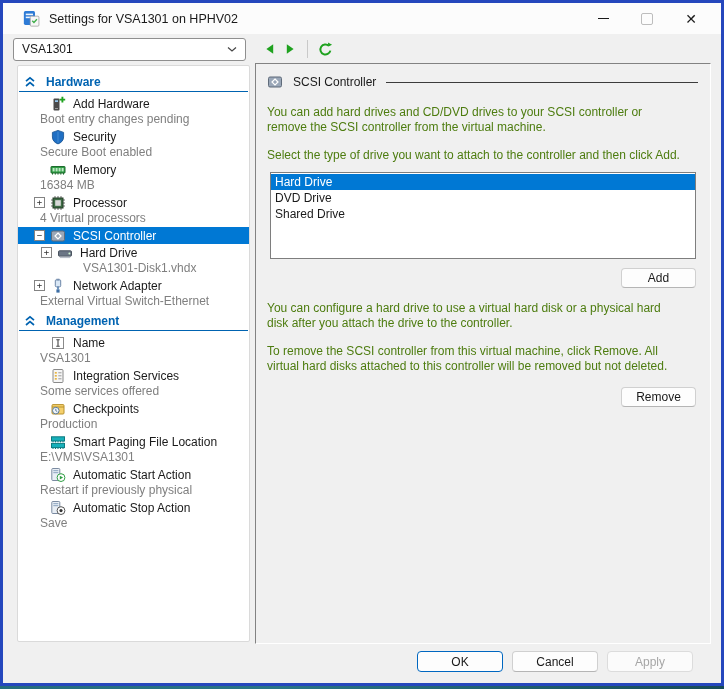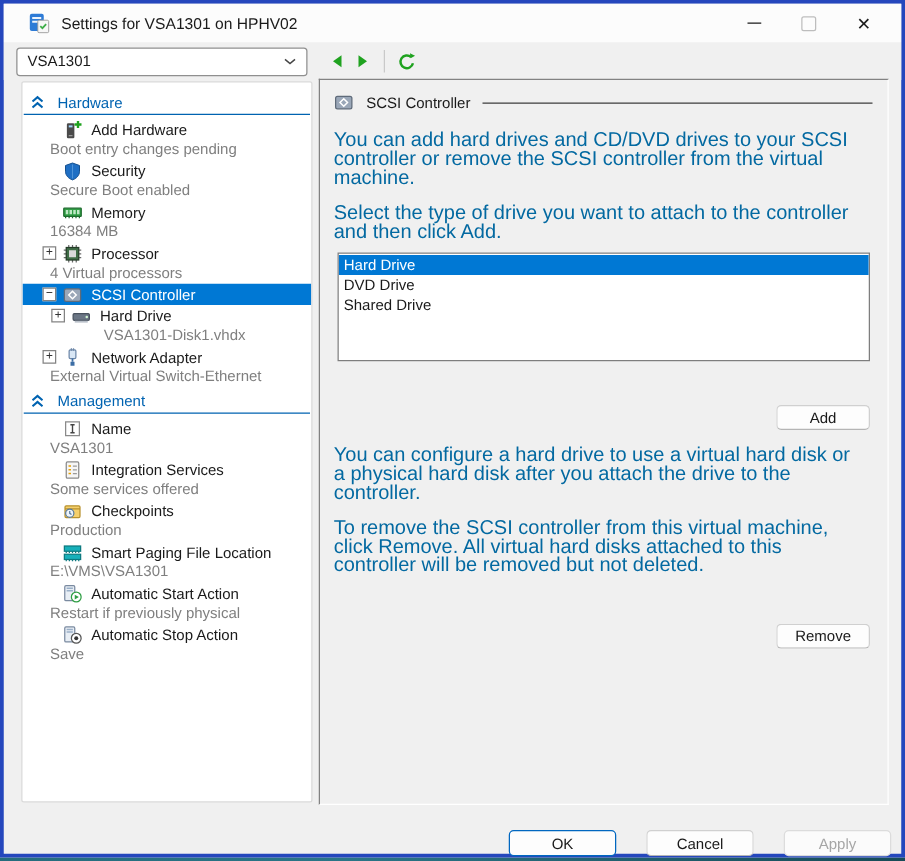--- a/index.html
+++ b/index.html
@@ -42,21 +42,21 @@
   .sidebar{
     position:absolute;left:14px;top:62px;width:233px;height:577px;
     background:#fff;border:1px solid #dadada;border-radius:2px;
     box-sizing:border-box;overflow:hidden;padding-top:5px;
   }
   .section-header{
     display:flex;align-items:center;height:19px;padding-left:5px;
     border-bottom:1px solid #0063b1;margin:1px 1px 3px 1px;cursor:pointer;
   }
   .section-header .icon{width:12px;height:12px;margin-right:10px;flex:none;}
-  .section-label{font-size:12px;font-weight:normal;color:#0063b1;}
+  .section-label{font-size:12px;font-weight:bold;color:#0063b1;}
   .tree-row{display:flex;align-items:center;height:17px;padding-left:16px;cursor:pointer;}
   .tree-row.child{padding-left:23px;}
   .tree-row.selected{background:#0078d4;}
   .tree-row.selected .tree-label{color:#fff;}
   .expander{
     box-sizing:border-box;width:11px;height:11px;border:1px solid #838383;background:#fff;
     font:9px/9px "DejaVu Sans Mono", monospace;text-align:center;color:#333;
     margin-right:5px;flex:none;
   }
   .expander.none{visibility:hidden;}
@@ -70,35 +70,35 @@
   .main{
     position:absolute;left:252px;top:60px;width:456px;height:581px;
     box-sizing:border-box;background:#f0f0f0;
     border:1px solid;border-color:#828282 #ffffff #ffffff #828282;
     padding:6px 0 0 0;
   }
   .group-header{display:flex;align-items:center;margin:2px 12px 0 11px;height:20px;}
   .group-header .icon{margin-right:10px;}
   .group-title{font-size:12px;color:#1a1a1a;white-space:nowrap;}
   .group-rule{flex:1;height:0;border-top:1px solid #3c3c3c;margin-left:10px;}
-  .para{font-size:16px;color:#0369a1;line-height:15px;margin:13px 27px 0 11px;}
+  .para{font-size:12px;color:#4d7c0f;line-height:15px;margin:13px 27px 0 11px;}
   .listbox{
     box-sizing:border-box;margin:9px 14px 0 14px;height:87px;
     background:#fff;border:1px solid #7e7e7e;overflow:hidden;padding-top:1px;
   }
   .list-item{height:16px;line-height:16px;font-size:12px;color:#1a1a1a;padding-left:4px;cursor:default;}
   .list-item.selected{background:#0078d4;color:#fff;}
   .btn-row{text-align:right;margin:9px 14px 0 0;}
   .btn{
     box-sizing:border-box;min-width:75px;height:20px;font-size:12px;color:#1a1a1a;
     background:#fdfdfd;border:1px solid #d0d0d0;border-bottom-color:#b5b5b5;
-    border-radius:4px;cursor:pointer;font-family:inherit;padding:0 10px;margin-top:26px;
-  }
-  
-  .footer{position:absolute;left:5px;right:0;bottom:0;height:43px;display:flex;align-items:center;justify-content:flex-end;padding-right:8px;gap:24px;}
+    border-radius:4px;cursor:pointer;font-family:inherit;padding:0 10px;
+  }
+  
+  .footer{position:absolute;left:5px;right:0;bottom:0;height:43px;display:flex;align-items:center;justify-content:flex-end;padding-right:28px;gap:9px;}
   .btn.footer-btn{min-width:86px;height:21px;border-radius:4px;}
   .btn.default{border:1px solid #0067c0;}
   .btn:disabled{color:#a6a6a6;background:#fbfbfb;border-color:#dcdcdc;cursor:default;}
 </style>
 </head>
 <body>
 
 <div class="window">
 
   <div class="titlebar">

